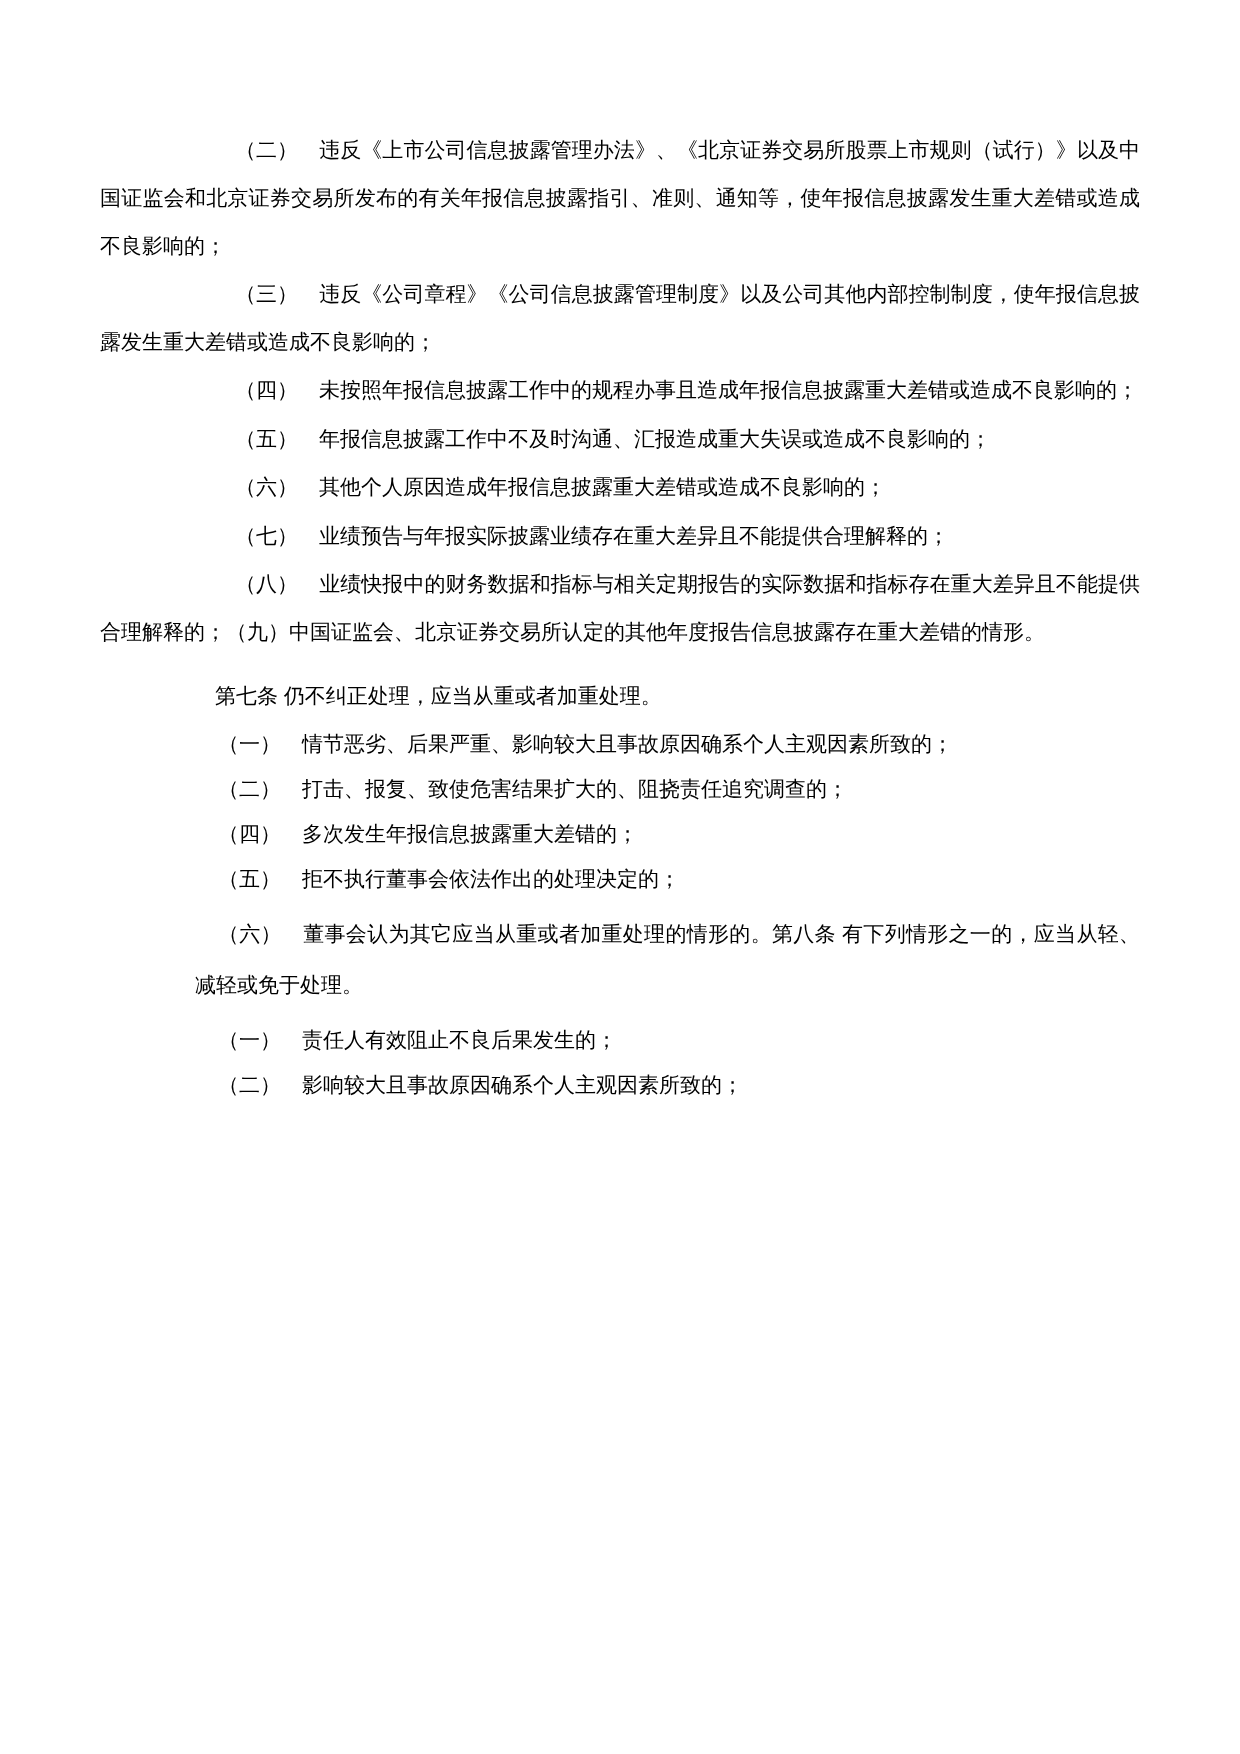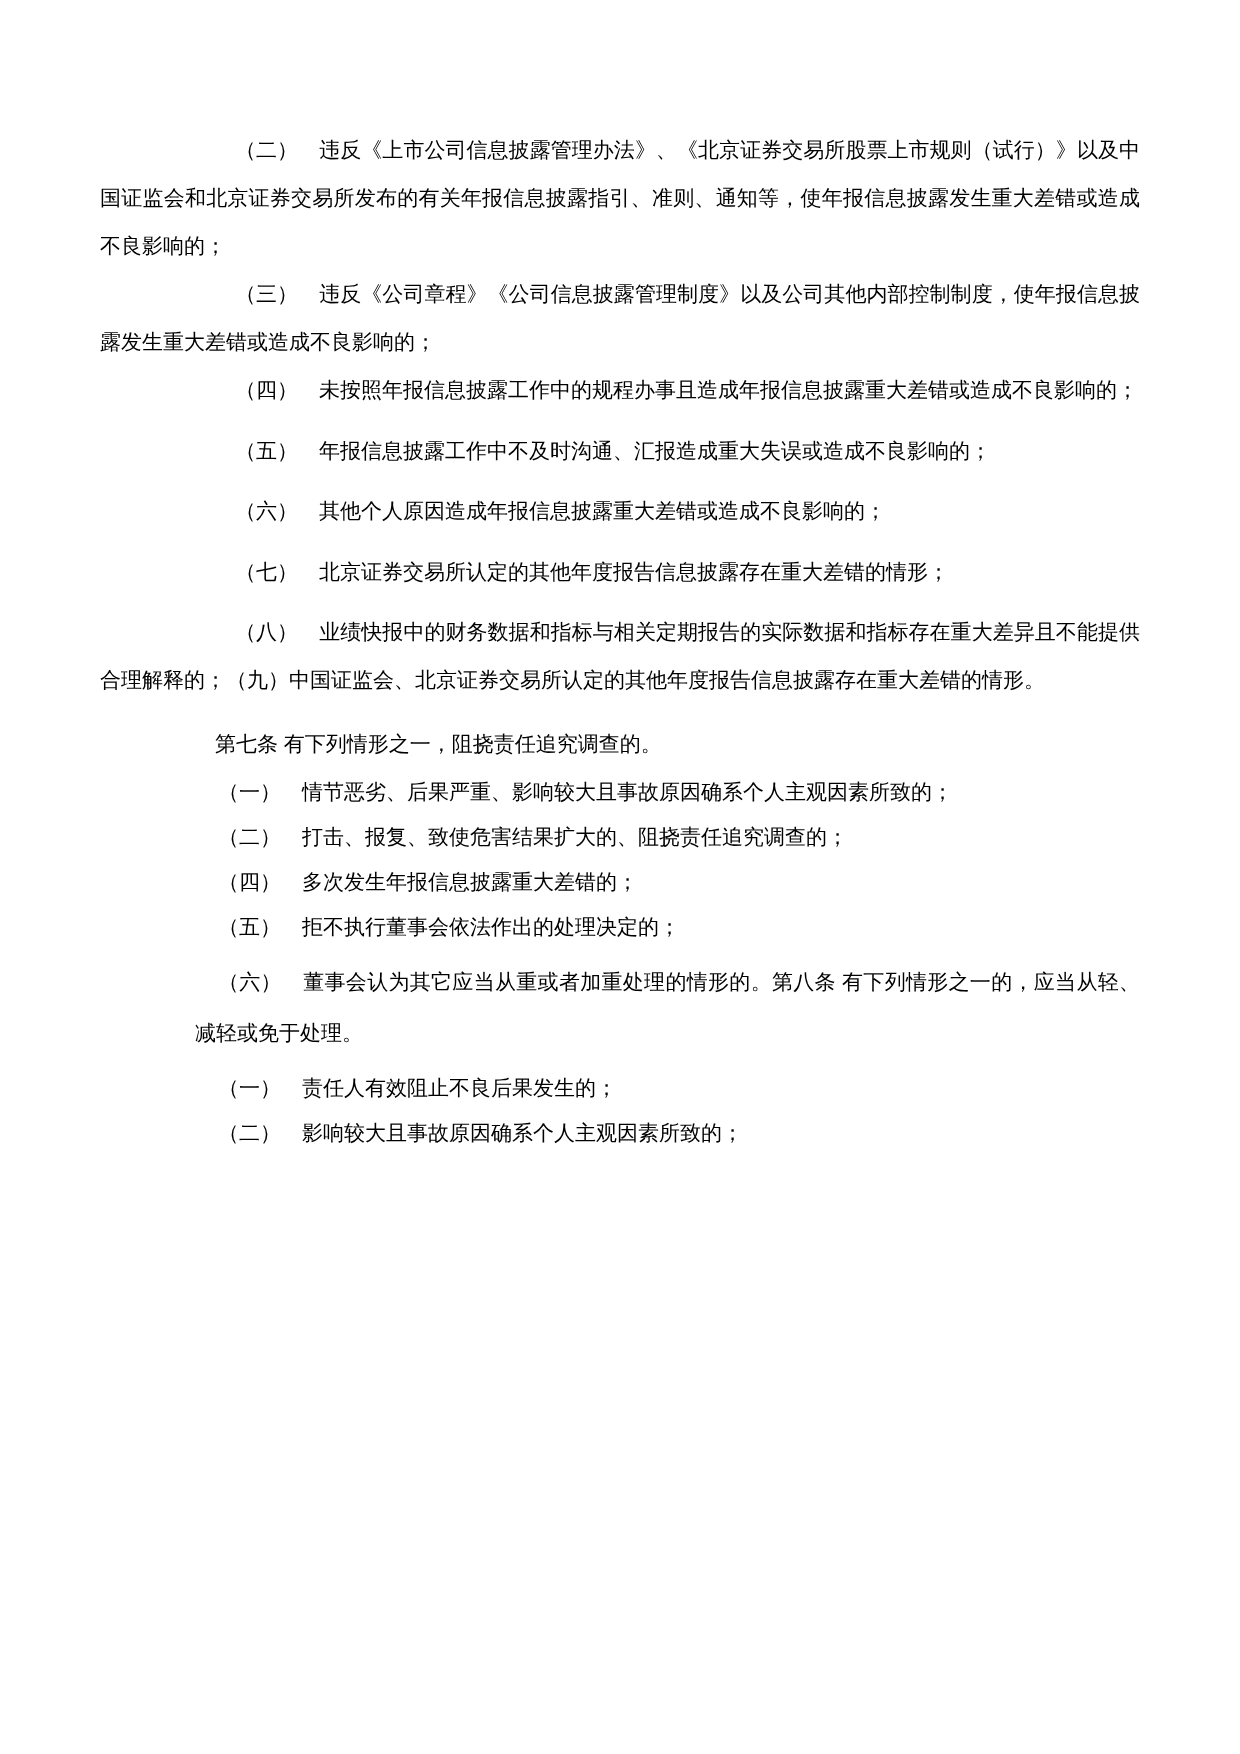--- a/index.html
+++ b/index.html
@@ -24,21 +24,21 @@
     margin: 0;
     text-align: justify;
     word-break: break-all;
   }
   
   .loose {
     line-height: 48px;
   }
   .semi {
     line-height: 33px;
-    margin: 20px 0;
+    margin: 8px 0;
   }
   .indent-lg {
     text-indent: 135px;
   }
   
   .article {
     line-height: 32px;
     margin: 24px 0 16px 95px;
     text-indent: 20px;
   }
@@ -57,24 +57,24 @@
 </head>
 <body>
 
 <div class="page">
   <main>
     <p class="para loose indent-lg">（二）　违反《上市公司信息披露管理办法》、《北京证券交易所股票上市规则（试行）》以及中国证监会和北京证券交易所发布的有关年报信息披露指引、准则、通知等，使年报信息披露发生重大差错或造成不良影响的；</p>
     <p class="para loose indent-lg">（三）　违反《公司章程》《公司信息披露管理制度》以及公司其他内部控制制度，使年报信息披露发生重大差错或造成不良影响的；</p>
     <p class="para loose indent-lg">（四）　未按照年报信息披露工作中的规程办事且造成年报信息披露重大差错或造成不良影响的；</p>
     <p class="para semi indent-lg">（五）　年报信息披露工作中不及时沟通、汇报造成重大失误或造成不良影响的；</p>
     <p class="para loose indent-lg">（六）　其他个人原因造成年报信息披露重大差错或造成不良影响的；</p>
-    <p class="para semi indent-lg">（七）　北京证券交易所认定的其他年度报告信息披露存在重大差错的情形；</p>
+    <p class="para semi indent-lg">（七）　业绩预告与年报实际披露业绩存在重大差异且不能提供合理解释的；</p>
     <p class="para loose indent-lg">（八）　业绩快报中的财务数据和指标与相关定期报告的实际数据和指标存在重大差异且不能提供合理解释的；（九）中国证监会、北京证券交易所认定的其他年度报告信息披露存在重大差错的情形。</p>
 
-    <p class="para article">第七条 有下列情形之一，阻挠责任追究调查的。</p>
+    <p class="para article">第七条 仍不纠正处理，应当从重或者加重处理。</p>
 
     <p class="para item2">（一）　情节恶劣、后果严重、影响较大且事故原因确系个人主观因素所致的；</p>
     <p class="para item2">（二）　打击、报复、致使危害结果扩大的、阻挠责任追究调查的；</p>
     <p class="para item2">（四）　多次发生年报信息披露重大差错的；</p>
     <p class="para item2">（五）　拒不执行董事会依法作出的处理决定的；</p>
     <p class="para item2 loose2">（六）　董事会认为其它应当从重或者加重处理的情形的。第八条 有下列情形之一的，应当从轻、减轻或免于处理。</p>
     <p class="para item2">（一）　责任人有效阻止不良后果发生的；</p>
     <p class="para item2">（二）　影响较大且事故原因确系个人主观因素所致的；</p>
   </main>
 </div>

